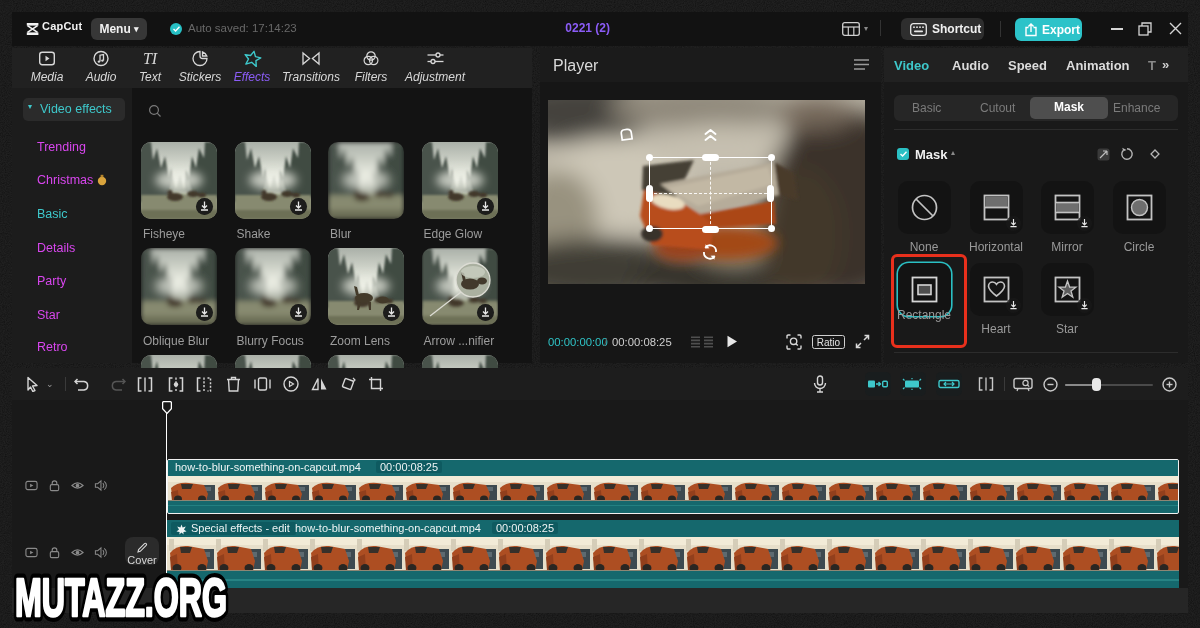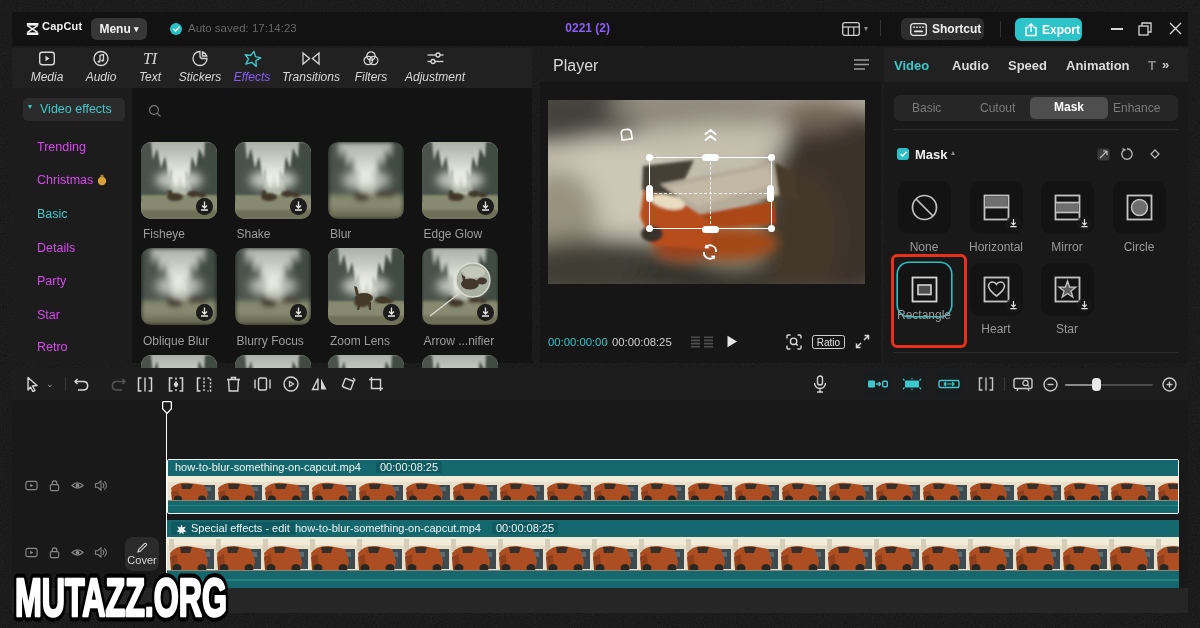--- a/index.html
+++ b/index.html
@@ -646,21 +646,21 @@
         </svg>
       <svg class="tic" viewBox="0 0 14 14">
           <path d="M1 7 Q7 1.5 13 7 Q7 12.5 1 7 Z" stroke="currentColor" stroke-width="1.2" fill="none"></path>
           <circle cx="7" cy="7" r="2" fill="currentColor"></circle>
         </svg>
       <svg class="tic" viewBox="0 0 14 14">
           <path d="M1.5 5 H4 L7.5 2 V12 L4 9 H1.5 Z" stroke="currentColor" stroke-width="1.1" fill="none"></path>
           <path d="M9.5 4.5 A3.5 3.5 0 0 1 9.5 9.5 M11 2.5 A5.5 5.5 0 0 1 11 11.5" stroke="currentColor" stroke-width="1.1" fill="none"></path>
         </svg>
     </div>
-    <div class="abs" style="left:113px;top:169px;width:34px;height:34px;background:#2b2b2b;border-radius:8px">
+    <div class="abs" style="left:113px;top:169px;width:34px;height:28px;background:#2b2b2b;border-radius:8px">
       <svg class="abs" style="left:11px;top:5px" width="12" height="12" viewBox="0 0 12 12">
           <path d="M2 10 L2.6 7.6 L8.5 1.7 A1.2 1.2 0 0 1 10.2 3.4 L4.3 9.3 Z" stroke="#d8d8d8" stroke-width="1.1" fill="none"></path>
         </svg>
       <div class="abs" style="left:0;top:17px;width:34px;text-align:center;font-size:11px;color:#d8d8d8">Cover</div>
     </div>
     <div class="abs" id="botstrip"></div>
     <svg width="0" height="0" style="position:absolute">
       <defs>
         <pattern id="carpat1" width="47" height="25" patternUnits="userSpaceOnUse">
           <rect width="47" height="25" fill="#e7dfca"></rect>

